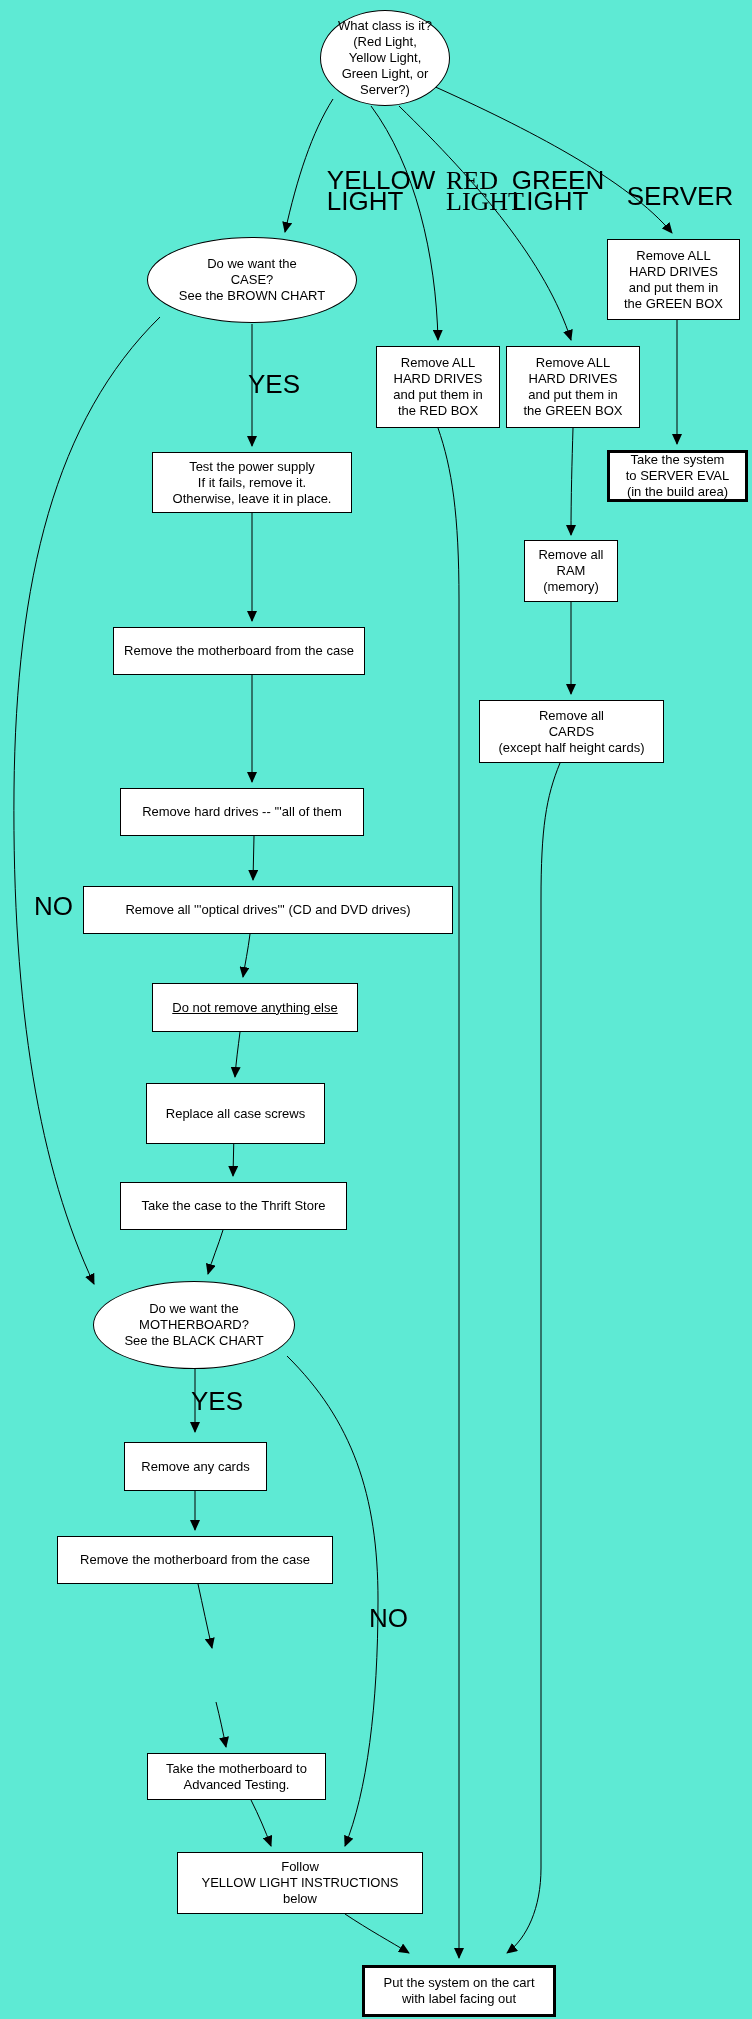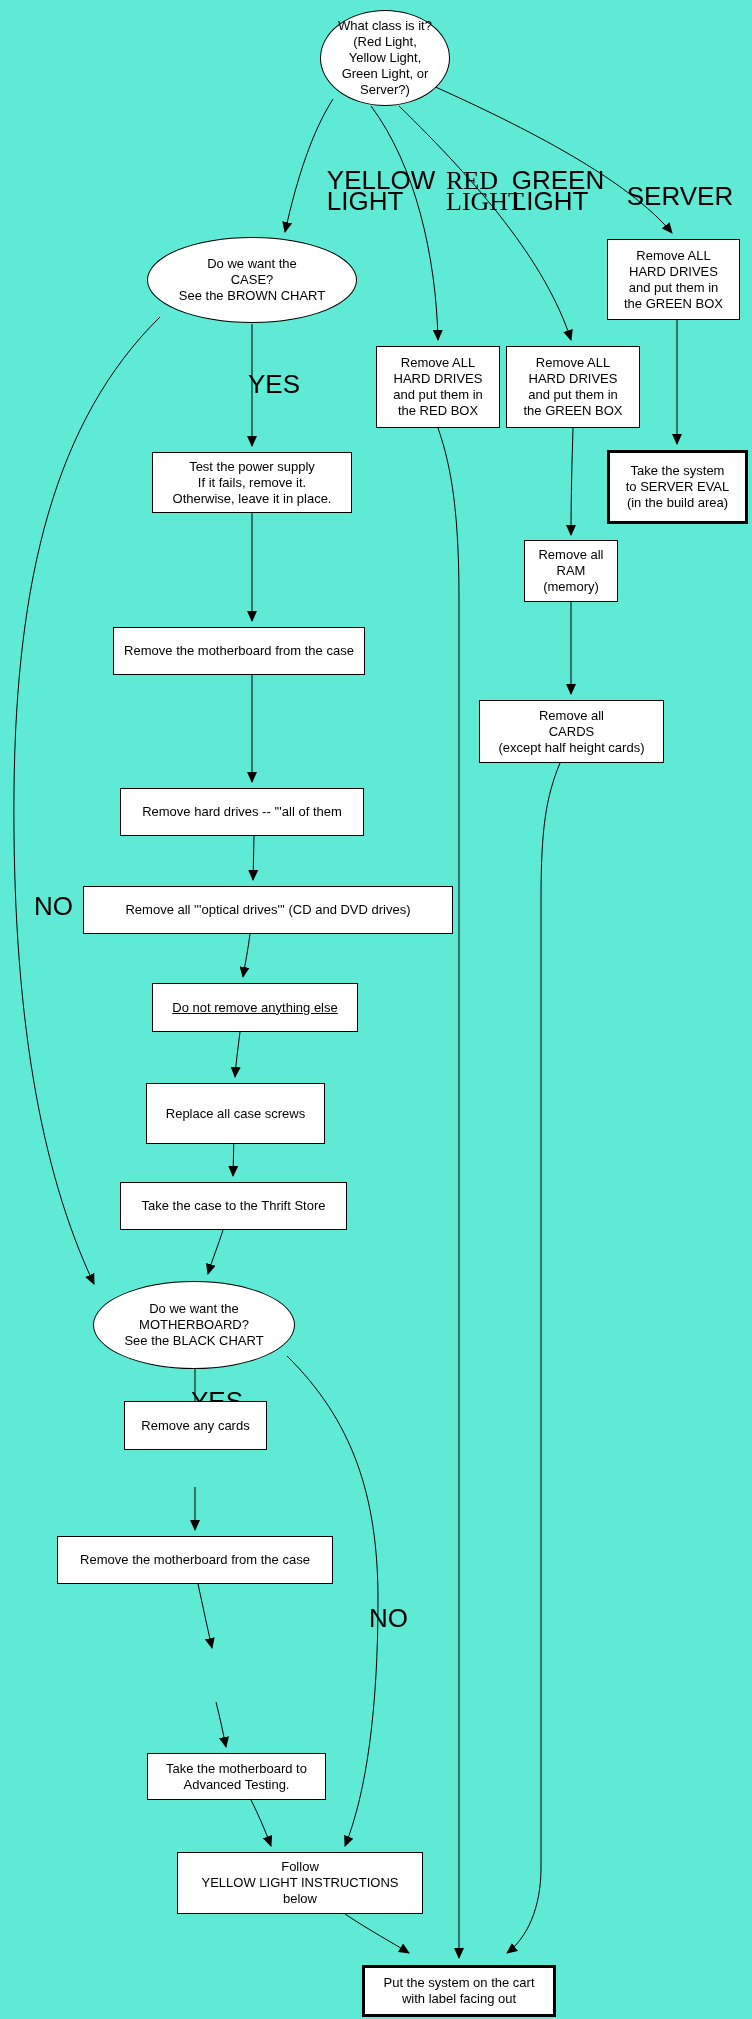--- a/index.html
+++ b/index.html
@@ -102,41 +102,41 @@
 and put them in
 the RED BOX</div>
   <div class="node box" style="left:506px;top:346px;width:134px;height:82px;">Remove ALL
 HARD DRIVES
 and put them in
 the GREEN BOX</div>
   <div class="node box" style="left:607px;top:239px;width:133px;height:81px;">Remove ALL
 HARD DRIVES
 and put them in
 the GREEN BOX</div>
-  <div class="node box-bold" style="left:607px;top:450px;width:141px;height:74px;">Take the system
+  <div class="node box-bold" style="left:607px;top:450px;width:141px;height:52px;">Take the system
 to SERVER EVAL
 (in the build area)</div>
   <div class="node box" style="left:524px;top:540px;width:94px;height:62px;">Remove all
 RAM
 (memory)</div>
   <div class="node box" style="left:479px;top:700px;width:185px;height:63px;">Remove all
 CARDS
 (except half height cards)</div>
 
   <div class="node box" style="left:152px;top:452px;width:200px;height:61px;">Test the power supply
 If it fails, remove it.
 Otherwise, leave it in place.</div>
   <div class="node box" style="left:113px;top:627px;width:252px;height:48px;">Remove the motherboard from the case</div>
   <div class="node box" style="left:120px;top:788px;width:244px;height:48px;">Remove hard drives -- '''all of them</div>
   <div class="node box" style="left:83px;top:886px;width:370px;height:48px;">Remove all '''optical drives''' (CD and DVD drives)</div>
   <div class="node box" style="left:152px;top:983px;width:206px;height:49px;text-decoration:underline;">Do not remove anything else</div>
   <div class="node box" style="left:146px;top:1083px;width:179px;height:61px;">Replace all case screws</div>
   <div class="node box" style="left:120px;top:1182px;width:227px;height:48px;">Take the case to the Thrift Store</div>
 
-  <div class="node box" style="left:124px;top:1401px;width:143px;height:49px;">Remove any cards</div>
+  <div class="node box" style="left:124px;top:1442px;width:143px;height:49px;">Remove any cards</div>
   <div class="node box" style="left:57px;top:1536px;width:276px;height:48px;">Remove the motherboard from the case</div>
   <div class="node box" style="left:147px;top:1753px;width:179px;height:47px;">Take the motherboard to
 Advanced Testing.</div>
   <div class="node box" style="left:177px;top:1852px;width:246px;height:62px;">Follow
 YELLOW LIGHT INSTRUCTIONS
 below</div>
 
   <div class="node box-bold" style="left:362px;top:1965px;width:194px;height:52px;">Put the system on the cart
 with label facing out</div>
 

